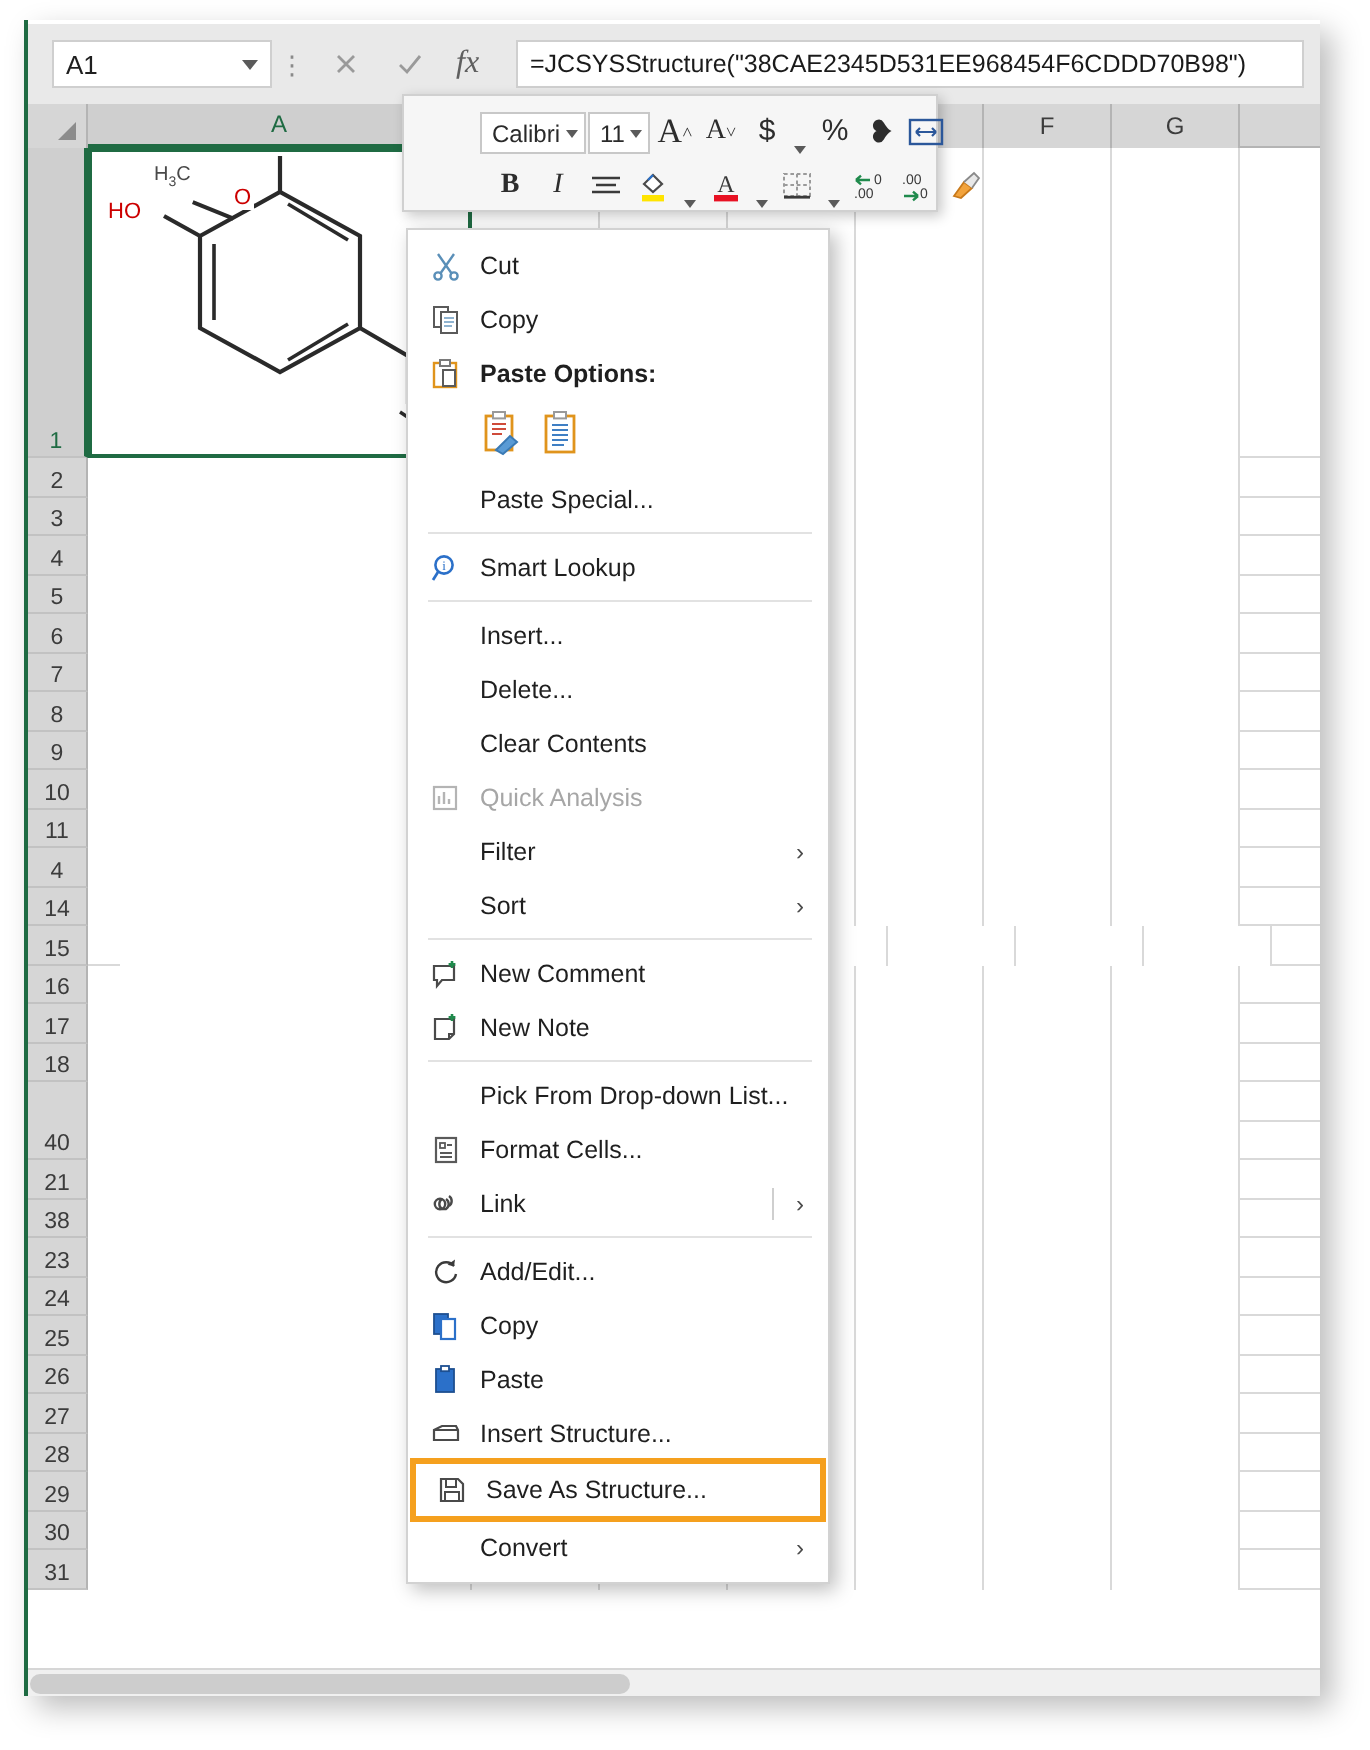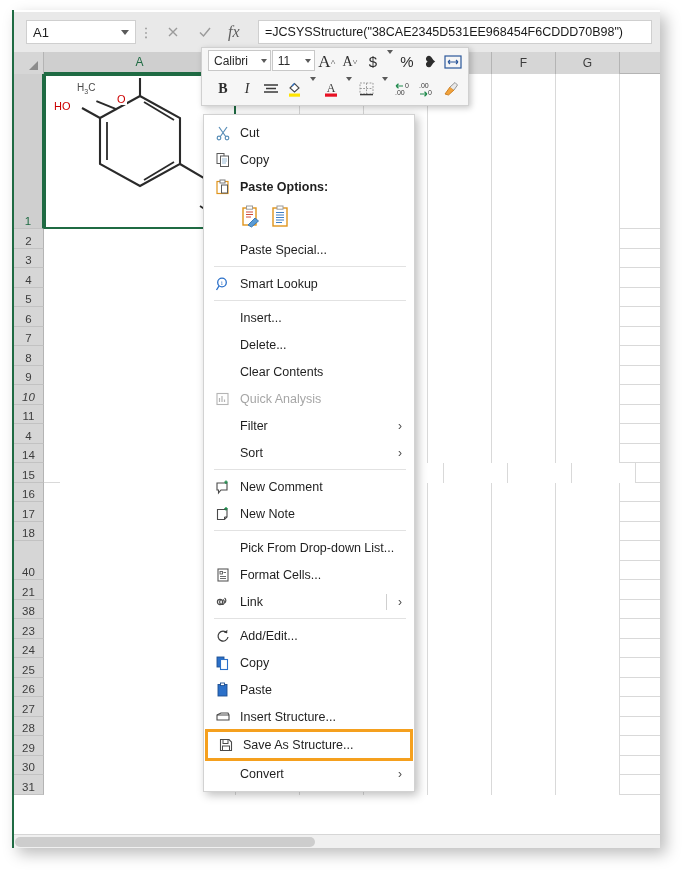--- a/index.html
+++ b/index.html
@@ -198,23 +198,24 @@
   .mini-toolbar {
     position: absolute;
     left: 201px; top: 47px;
     width: 268px; height: 59px;
     background: #f6f6f6;
     border: 1px solid #d0d0d0;
     box-shadow: 2px 2px 6px rgba(0,0,0,0.22);
     padding: 2px 4px;
   }
   .mt-row {
-    display: flex; align-items: flex-start;
+    display: flex; align-items: flex-end;
     height: 27px;
     gap: 1px;
+    margin-left: 32px;
   }
   .mt-row.r1 { padding-left: 2px; }
   .mt-row.r2 { padding-left: 6px; gap: 2px; }
   .mt-combo {
     height: 21px;
     background: #ffffff;
     border: 1px solid #c8c8c8;
     display: flex; align-items: center;
     justify-content: space-between;
     padding: 0 3px 0 5px;
@@ -466,21 +467,21 @@
           <div class="cells">
             <div class="cell" style="width: 192px; height: 19.5px;"></div>
             <div class="cell" style="width: 64px; height: 19.5px;"></div>
             <div class="cell" style="width: 64px; height: 19.5px;"></div>
             <div class="cell" style="width: 64px; height: 19.5px;"></div>
             <div class="cell" style="width: 64px; height: 19.5px;"></div>
             <div class="cell" style="width: 64px; height: 19.5px;"></div>
             <div class="cell" style="width: 64px; height: 19.5px;"></div>
           </div>
         </div>
-        <div class="row" style="height: 19.5px; font-style: italic;">
+        <div class="row" style="height: 19.5px;">
           <div class="row-head" style="height: 19.5px;">10</div>
           <div class="cells">
             <div class="cell" style="width: 192px; height: 19.5px;"></div>
             <div class="cell" style="width: 64px; height: 19.5px;"></div>
             <div class="cell" style="width: 64px; height: 19.5px;"></div>
             <div class="cell" style="width: 64px; height: 19.5px;"></div>
             <div class="cell" style="width: 64px; height: 19.5px;"></div>
             <div class="cell" style="width: 64px; height: 19.5px;"></div>
             <div class="cell" style="width: 64px; height: 19.5px;"></div>
           </div>

